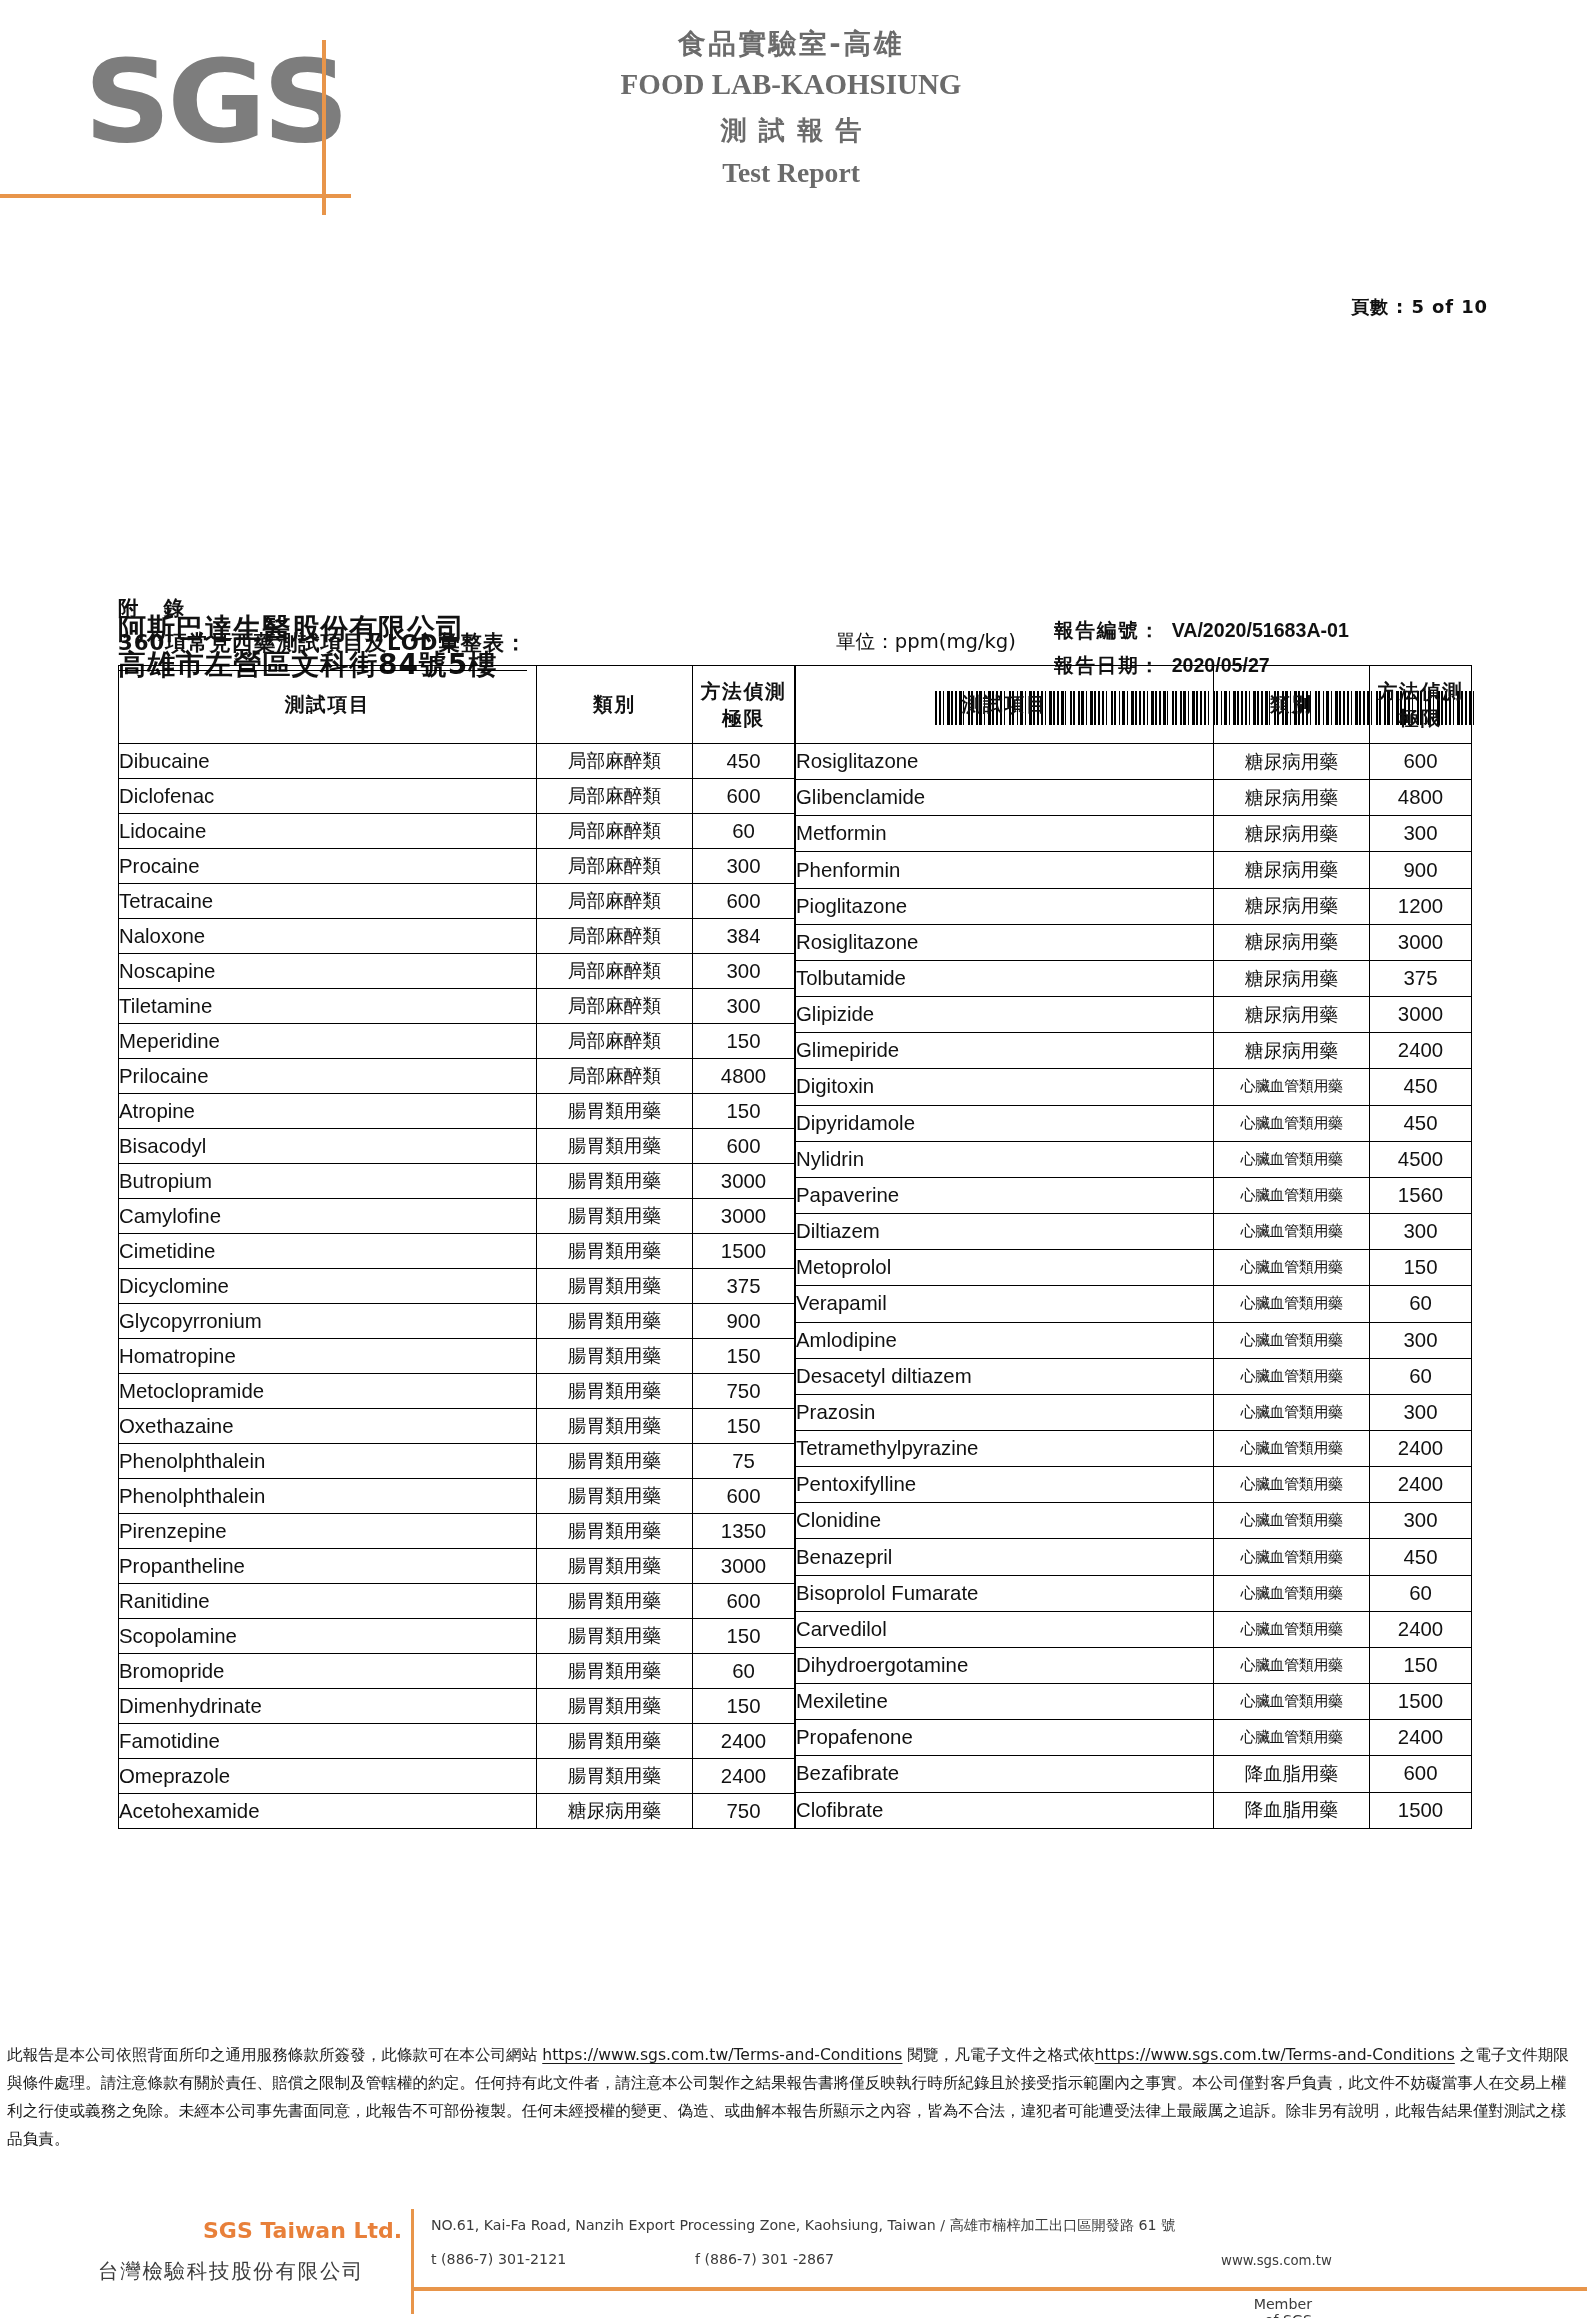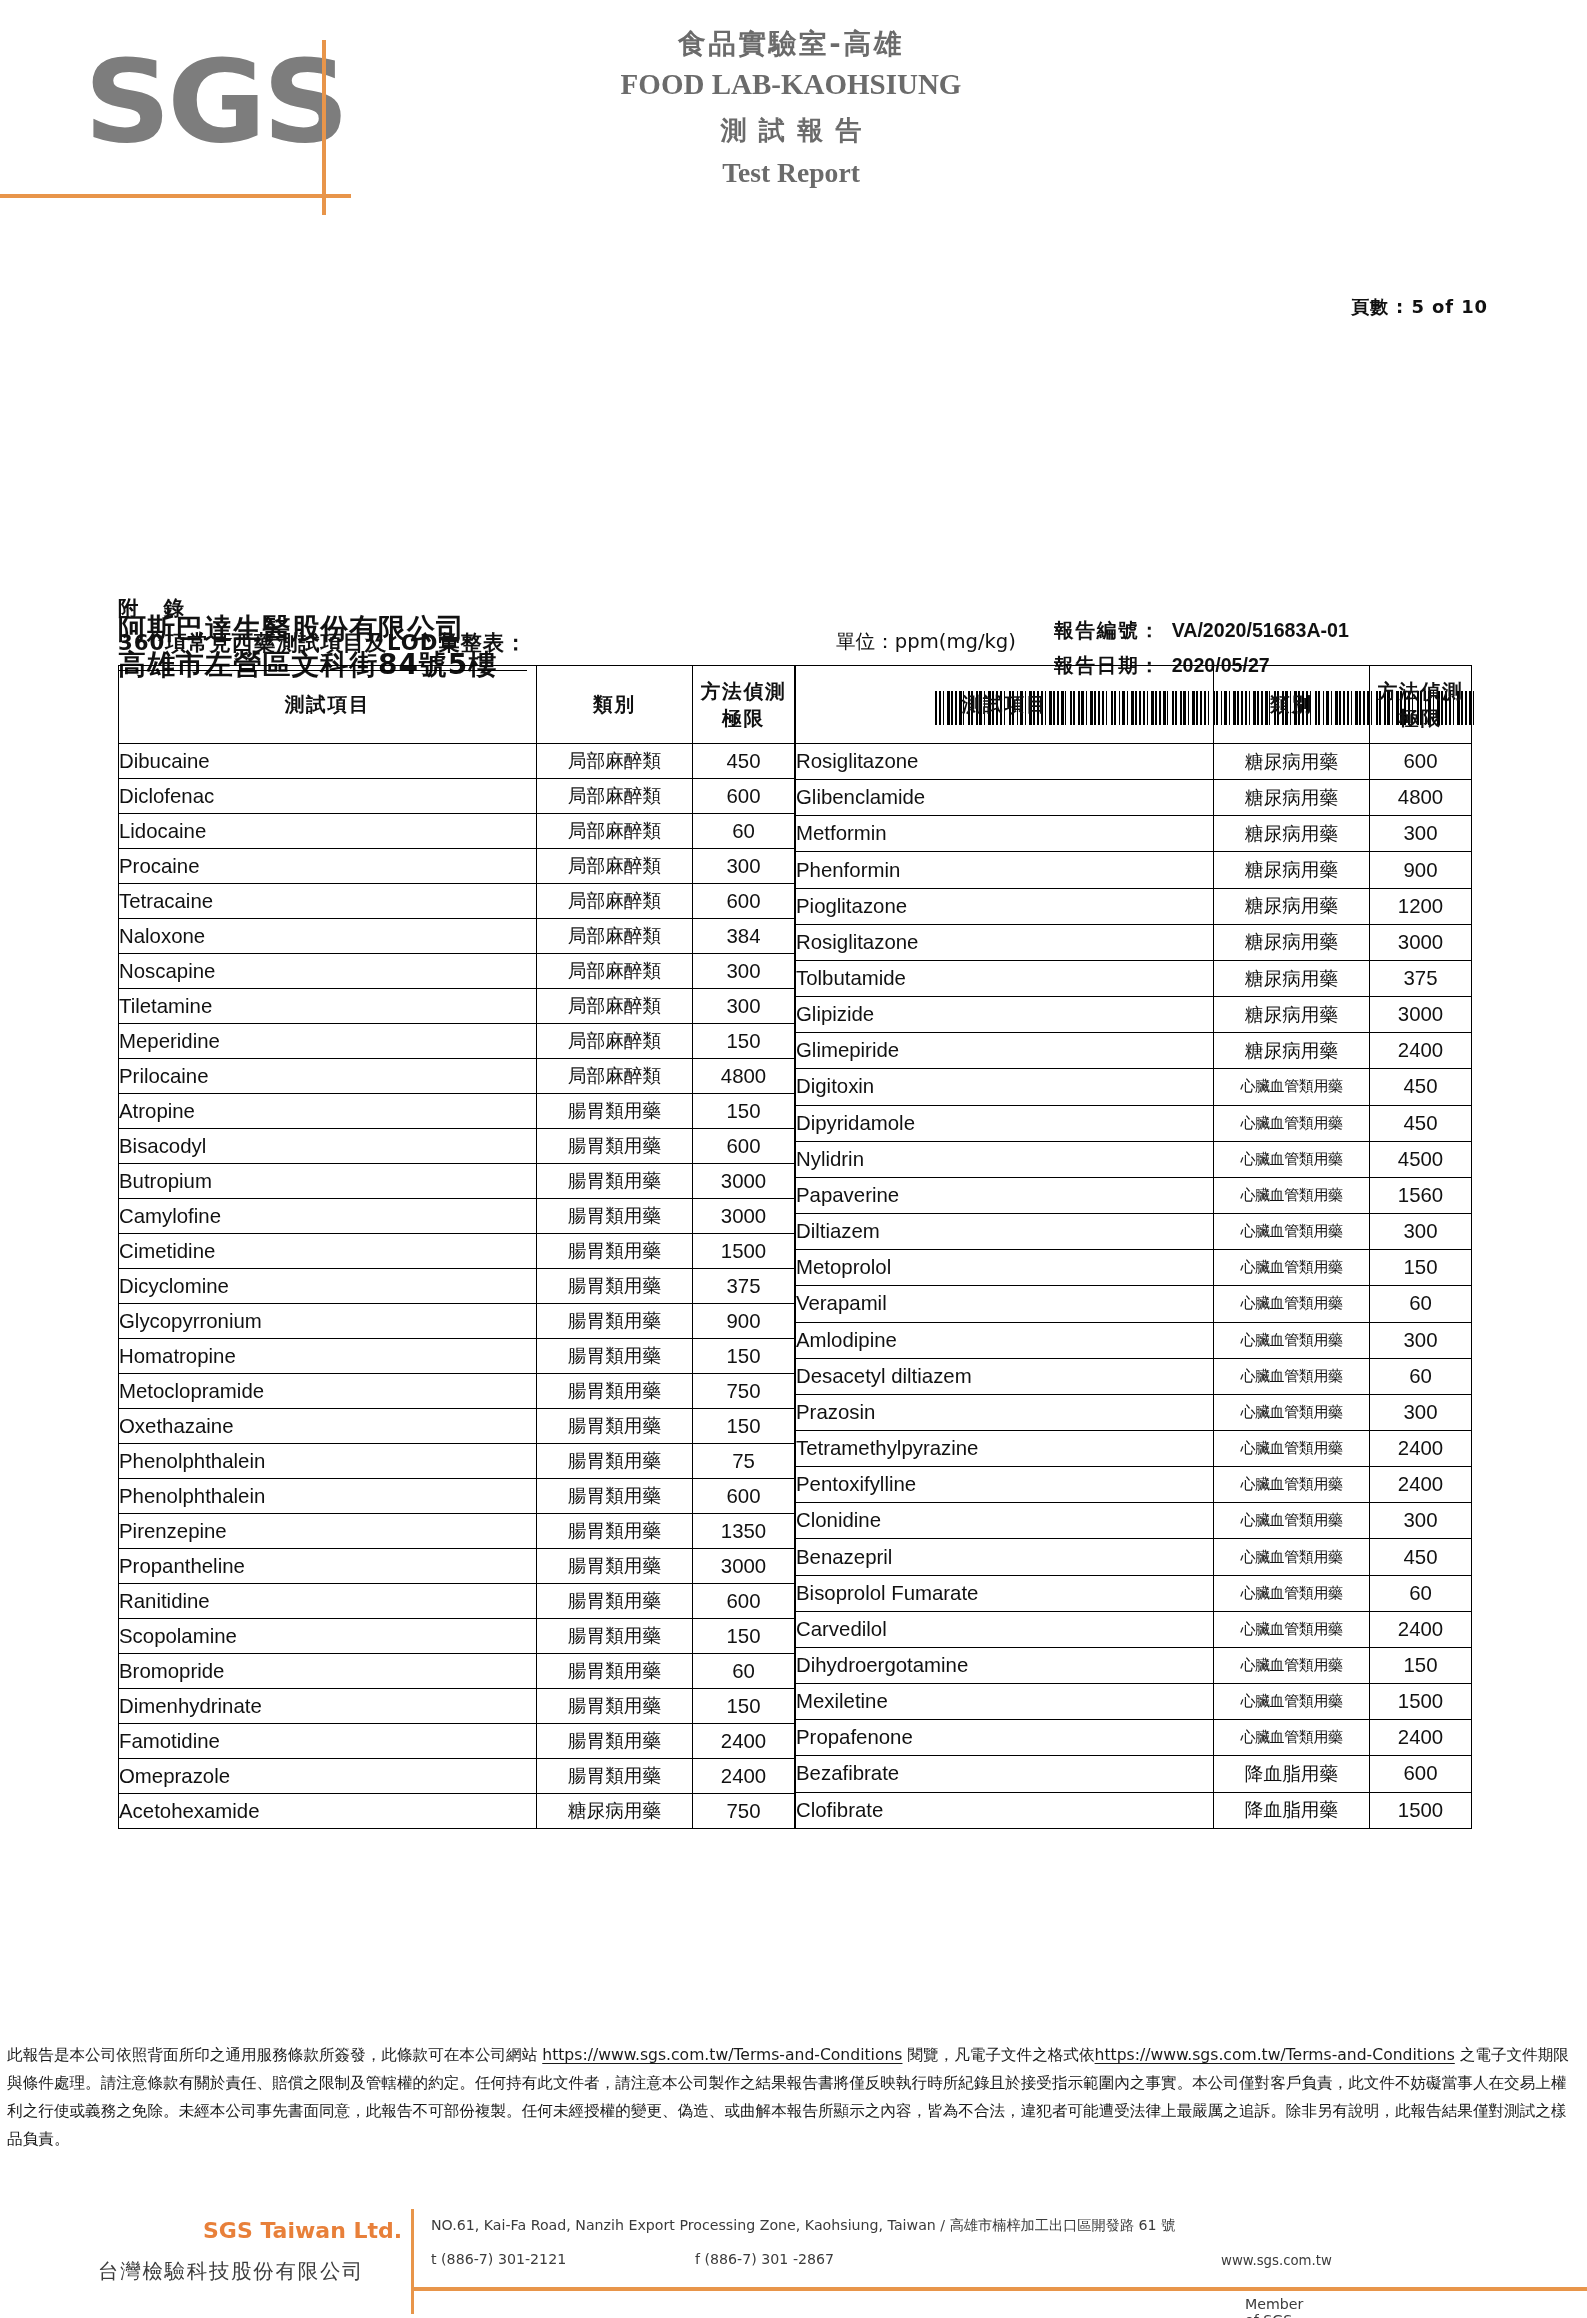--- a/index.html
+++ b/index.html
@@ -256,20 +256,21 @@
     text-decoration: underline;
     text-underline-offset: 2.7px;
   }
 
   .footer {
     position: absolute;
     left: 0;
     top: 2207px;
     width: 1312px;
     height: 112px;
+    text-align: right;
   }
   .f-sgs {
     position: absolute;
     left: 203px;
     top: 10.7px;
     font-family: "DejaVu Sans", sans-serif;
     font-weight: bold;
     font-size: 22px;
     color: #E8803A;
     letter-spacing: 0px;

